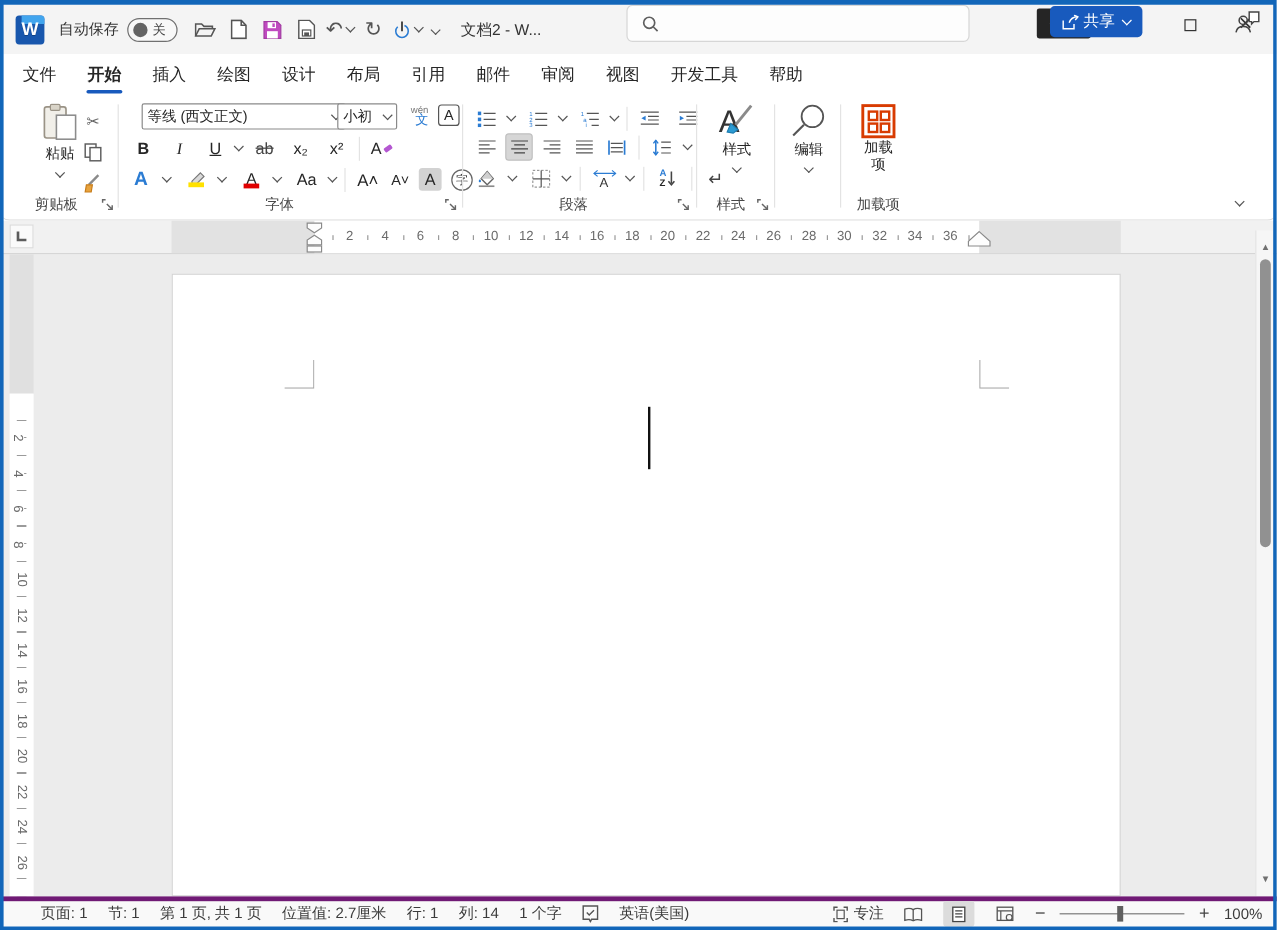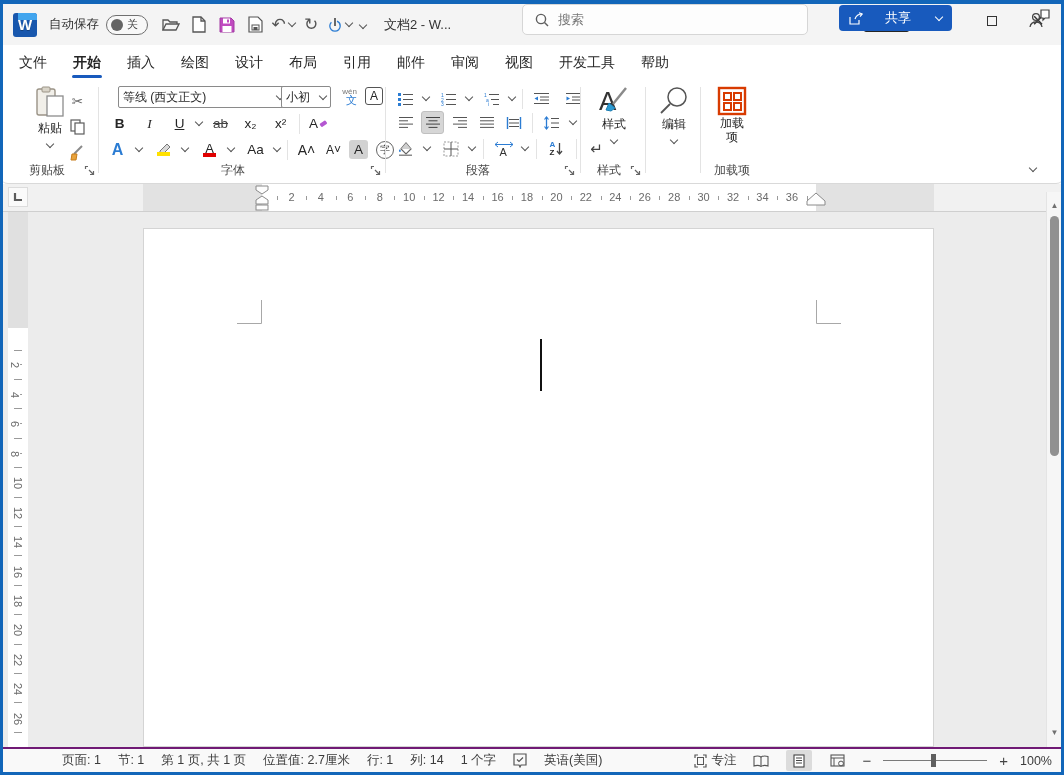--- a/index.html
+++ b/index.html
@@ -30,21 +30,21 @@
   .wincontrols { position:absolute; right:3px; top:0; height:41px; display:flex; }
   .wc { width:46px; height:41px; display:flex; align-items:center; justify-content:center; color:#333; font-size:17px; }
   .wc .maxbox { width:10px; height:10px; border:1.2px solid #333; }
 
   
   .tabrow { position:absolute; left:0; top:45px; width:1064px; height:36px; background:#fff; display:flex; align-items:center; }
   .tabs { display:flex; align-items:center; margin-left:6px; }
   .tab { padding:0 13px; height:36px; display:flex; align-items:center; font-size:14px; color:#262626; position:relative; }
   .tab.active { font-weight:bold; }
   .tab.active::after { content:""; position:absolute; left:12px; right:12px; bottom:3px; height:3px; border-radius:2px; background:#185abd; }
-  .share-btn { position:absolute; right:112px; top:5px; height:26px; background:#185abd; color:#fff; border-radius:4px; display:flex; align-items:center; padding:0 10px; gap:22px; font-size:13px; }
+  .share-btn { position:absolute; right:112px; top:5px; height:26px; background:#185abd; color:#fff; border-radius:4px; display:flex; align-items:center; padding:0 10px; gap:4px; font-size:13px; }
   .share-btn .chev { border-color:#fff; margin-top:-2px; }
   .person-btn { position:absolute; right:8px; top:5px; width:34px; height:27px; display:flex; align-items:center; justify-content:center; }
 
   
   .ribbon { position:absolute; left:0; top:81px; width:1064px; height:103px; background:#fff; border-bottom:1px solid #d9d9d9; border-radius:0 0 8px 8px; }
   .vsep { position:absolute; top:6px; width:1px; height:86px; background:#e3e3e3; }
   .group-label { position:absolute; bottom:4px; font-size:12px; color:#484848; text-align:center; }
   .launcher { position:absolute; bottom:6px; width:12px; height:12px; }
   .rbtn { display:inline-flex; align-items:center; justify-content:center; height:23px; min-width:23px; border-radius:3px; font-size:13.5px; color:#262626; }
   .rrow { position:absolute; display:flex; align-items:center; }
@@ -79,21 +79,21 @@
   .doc-text { position:absolute; left:0; top:110px; width:791px; text-align:center; font-size:42px; letter-spacing:-1.5px; color:#1a1a1a; white-space:nowrap; }
   .caret { display:inline-block; width:2px; height:52px; background:#111; vertical-align:-8px; margin-left:3px; animation:blink 1.1s step-end infinite; }
   @keyframes blink { 50% { opacity:0; } }
 
   
   .scrollbar { position:absolute; right:3px; top:-20px; width:15px; height:555px; background:#f6f6f6; border-left:1px solid #e4e4e4; }
   .sb-arrow { position:absolute; left:0; width:15px; height:14px; display:flex; align-items:center; justify-content:center; font-size:8px; color:#707070; }
   .sb-thumb { position:absolute; left:3px; top:24px; width:9px; height:240px; background:#919191; border-radius:5px; }
 
   
-  .statusbar { position:absolute; left:0; top:747px; width:1064px; height:25px; background:#f9f9f9; border-top:2px solid #701a75; display:flex; align-items:center; font-size:12.5px; color:#3b3b3b;padding-left:28px; }
+  .statusbar { position:absolute; left:0; top:747px; width:1064px; height:25px; background:#f9f9f9; border-top:4px solid #701a75; display:flex; align-items:center; font-size:12.5px; color:#3b3b3b; }
   .sb-left { display:flex; align-items:center; gap:17px; margin-left:34px; }
   .sb-right { display:flex; align-items:center; gap:12px; position:absolute; right:12px; }
   .sb-item { white-space:nowrap; }
   .viewbtn { width:26px; height:21px; display:flex; align-items:center; justify-content:center; border-radius:2px; }
   .viewbtn.active { background:#dcdcdc; }
   .zoomtrack { width:104px; height:1px; background:#7a7a7a; position:relative; }
   .zoomhandle { position:absolute; left:48px; top:-6px; width:5px; height:13px; background:#5f5f5f; }
 </style>
 </head>
 <body>
@@ -154,21 +154,20 @@
       </span>
   </div>
   <span class="doc-title">文档2  -  W...</span>
 </div>
 
 <div class="searchbox">
   <svg class="ic" width="14" height="14" viewBox="0 0 14 14">
       <circle cx="6" cy="6" r="4.6" fill="none" stroke="#5f5f5f" stroke-width="1.4"></circle>
       <path d="M9.5 9.5L13 13" stroke="#5f5f5f" stroke-width="1.4"></path>
     </svg>
-  <input placeholder="搜索" style="">
 </div>
 <div class="signin">登录</div>
 <div class="wincontrols">
   <div class="wc">
       <span>–</span>
     </div>
   <div class="wc">
       <span class="maxbox"></span>
     </div>
   <div class="wc" style="font-size:20px;">

